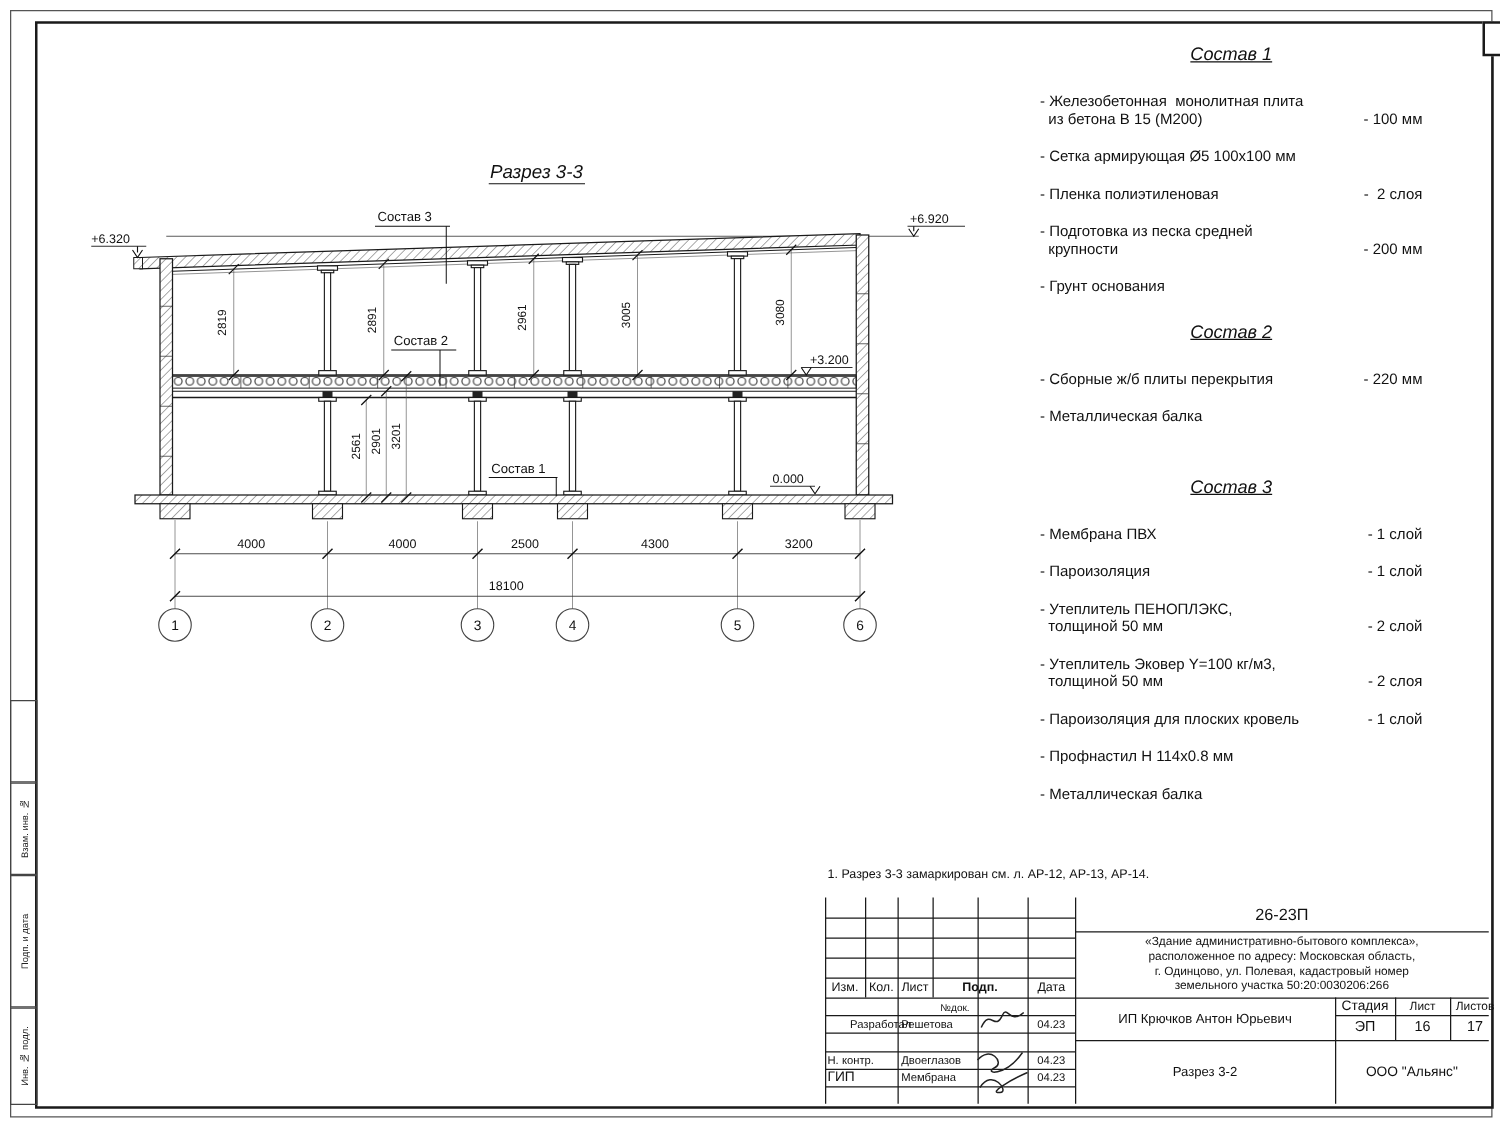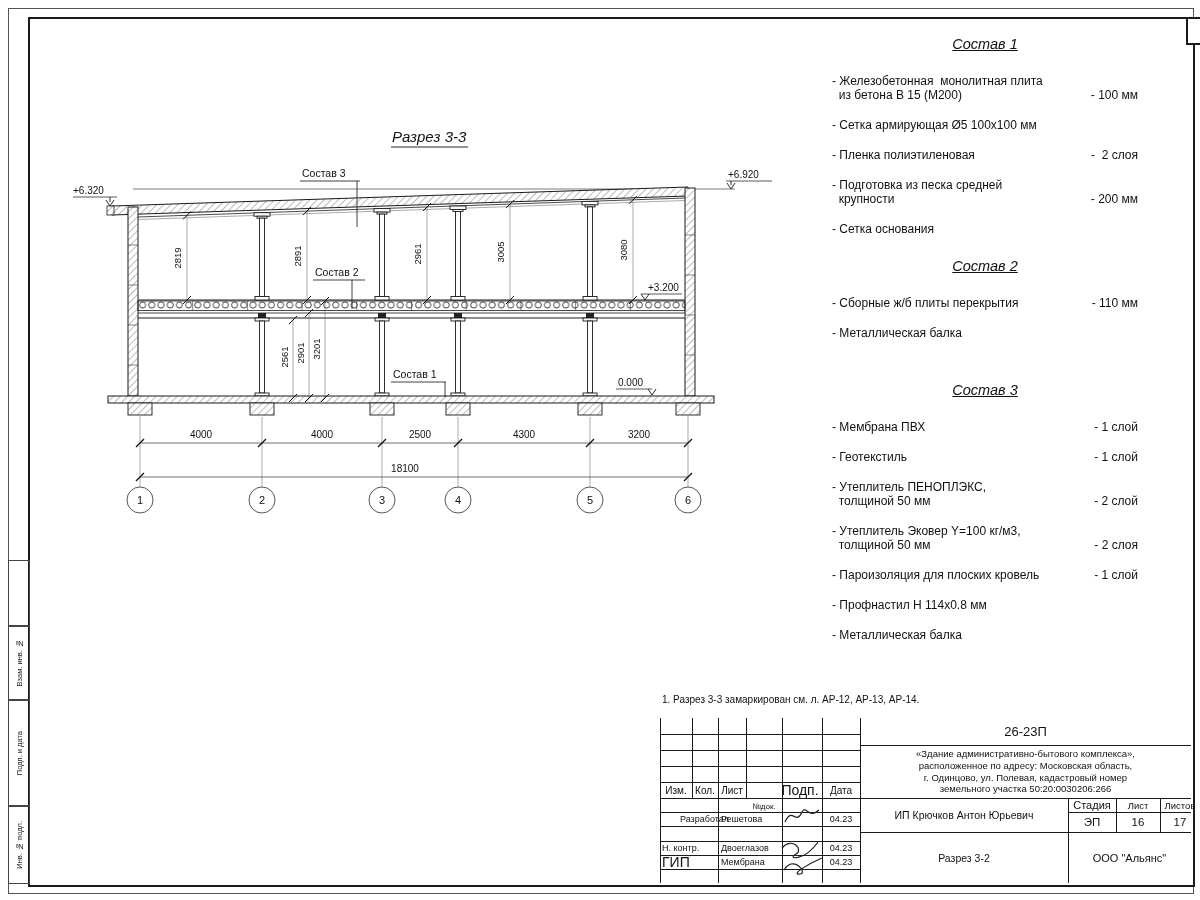--- a/index.html
+++ b/index.html
@@ -285,47 +285,47 @@
         <div class="li-row">
           <span class="li-text">- Пленка полиэтиленовая</span>
           <span class="li-value">-  2 слоя</span>
         </div>
         <div class="li-row">
           <span class="li-text">- Подготовка из песка средней
   крупности</span>
           <span class="li-value">- 200 мм</span>
         </div>
         <div class="li-row">
-          <span class="li-text">- Сетка основания</span>
+          <span class="li-text">- Грунт основания</span>
           <span class="li-value"></span>
         </div>
       </div>
   </div>
   <div class="abs sostav" style="left:832px;top:258px;">
     <div class="sostav-title">Состав 2</div>
     <div>
         <div class="li-row">
           <span class="li-text">- Сборные ж/б плиты перекрытия</span>
-          <span class="li-value">- 110 мм</span>
+          <span class="li-value">- 220 мм</span>
         </div>
         <div class="li-row">
           <span class="li-text">- Металлическая балка</span>
           <span class="li-value"></span>
         </div>
       </div>
   </div>
   <div class="abs sostav" style="left:832px;top:382px;">
     <div class="sostav-title">Состав 3</div>
     <div>
         <div class="li-row">
           <span class="li-text">- Мембрана ПВХ</span>
           <span class="li-value">- 1 слой</span>
         </div>
         <div class="li-row">
-          <span class="li-text">- Геотекстиль</span>
+          <span class="li-text">- Пароизоляция</span>
           <span class="li-value">- 1 слой</span>
         </div>
         <div class="li-row">
           <span class="li-text">- Утеплитель ПЕНОПЛЭКС,
   толщиной 50 мм</span>
           <span class="li-value">- 2 слой</span>
         </div>
         <div class="li-row">
           <span class="li-text">- Утеплитель Эковер Y=100 кг/м3,
   толщиной 50 мм</span>
@@ -378,30 +378,30 @@
     <div class="tb-text" style="left:200px;top:0;width:331px;height:27px;font-size:13px;">26-23П</div>
     <div class="tb-text" style="left:200px;top:27px;width:331px;height:53px;font-size:9.5px;line-height:1.25;white-space:pre-line;">«Здание административно-бытового комплекса»,
 расположенное по адресу: Московская область,
 г. Одинцово, ул. Полевая, кадастровый номер
 земельного участка 50:20:0030206:266</div>
 
     <div class="tb-text" style="left:0;top:64px;width:32px;height:16px;font-size:10px;">Изм.</div>
     <div class="tb-text" style="left:32px;top:64px;width:26px;height:16px;font-size:10px;">Кол.</div>
     <div class="tb-text" style="left:58px;top:64px;width:28px;height:16px;font-size:10px;">Лист</div>
     <div class="tb-text" style="left:86px;top:80px;width:36px;height:16px;font-size:8px;">№док.</div>
-    <div class="tb-text" style="left:120px;top:64px;width:40px;height:16px;font-size:14px;">Подп.</div>
+    <div class="tb-text" style="left:104px;top:64px;width:40px;height:16px;font-size:10px;font-weight:bold;">Подп.</div>
     <div class="tb-text" style="left:162px;top:64px;width:38px;height:16px;font-size:10px;">Дата</div>
 
     <div class="tb-text" style="left:20px;top:94px;width:56px;height:14px;font-size:9px;justify-content:flex-start;text-align:right;">Разработал</div>
     <div class="tb-text" style="left:61px;top:94px;width:60px;height:14px;font-size:9px;justify-content:flex-start;">Решетова</div>
     <div class="tb-text" style="left:162px;top:94px;width:38px;height:14px;font-size:9px;">04.23</div>
     <div class="tb-text" style="left:2px;top:123px;width:56px;height:14px;font-size:9px;justify-content:flex-start;">Н. контр.</div>
     <div class="tb-text" style="left:61px;top:123px;width:60px;height:14px;font-size:9px;justify-content:flex-start;">Двоеглазов</div>
     <div class="tb-text" style="left:162px;top:123px;width:38px;height:14px;font-size:9px;">04.23</div>
-    <div class="tb-text" style="left:2px;top:137px;width:56px;height:14px;font-size:14px;justify-content:flex-start;">ГИП</div>
+    <div class="tb-text" style="left:2px;top:137px;width:56px;height:14px;font-size:11px;justify-content:flex-start;">ГИП</div>
     <div class="tb-text" style="left:61px;top:137px;width:60px;height:14px;font-size:9px;justify-content:flex-start;">Мембрана</div>
     <div class="tb-text" style="left:162px;top:137px;width:38px;height:14px;font-size:9px;">04.23</div>
 
     <svg class="abs" style="left:122px;top:86px;" width="40" height="24" viewBox="0 0 40 24">
       <path d="M3,18 C10,2 14,22 20,8 C24,0 26,16 37,6" fill="none" stroke="#222" stroke-width="1.2"></path>
     </svg>
     <svg class="abs" style="left:118px;top:116px;" width="48" height="44" viewBox="0 0 48 44">
       <path d="M4,14 C14,2 26,16 18,20 C8,25 26,28 40,8" fill="none" stroke="#222" stroke-width="1.2"></path>
       <path d="M6,36 C16,20 30,40 22,40 C12,41 30,30 44,24" fill="none" stroke="#222" stroke-width="1.2"></path>
     </svg>

